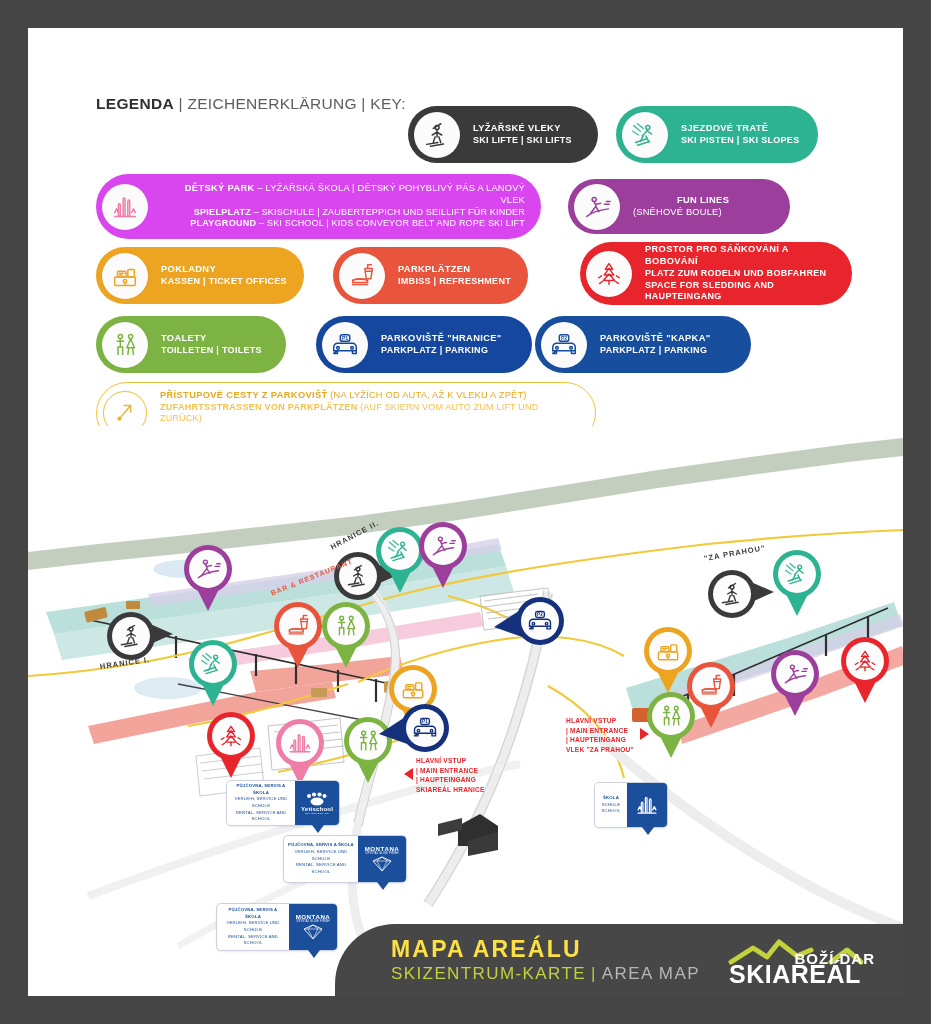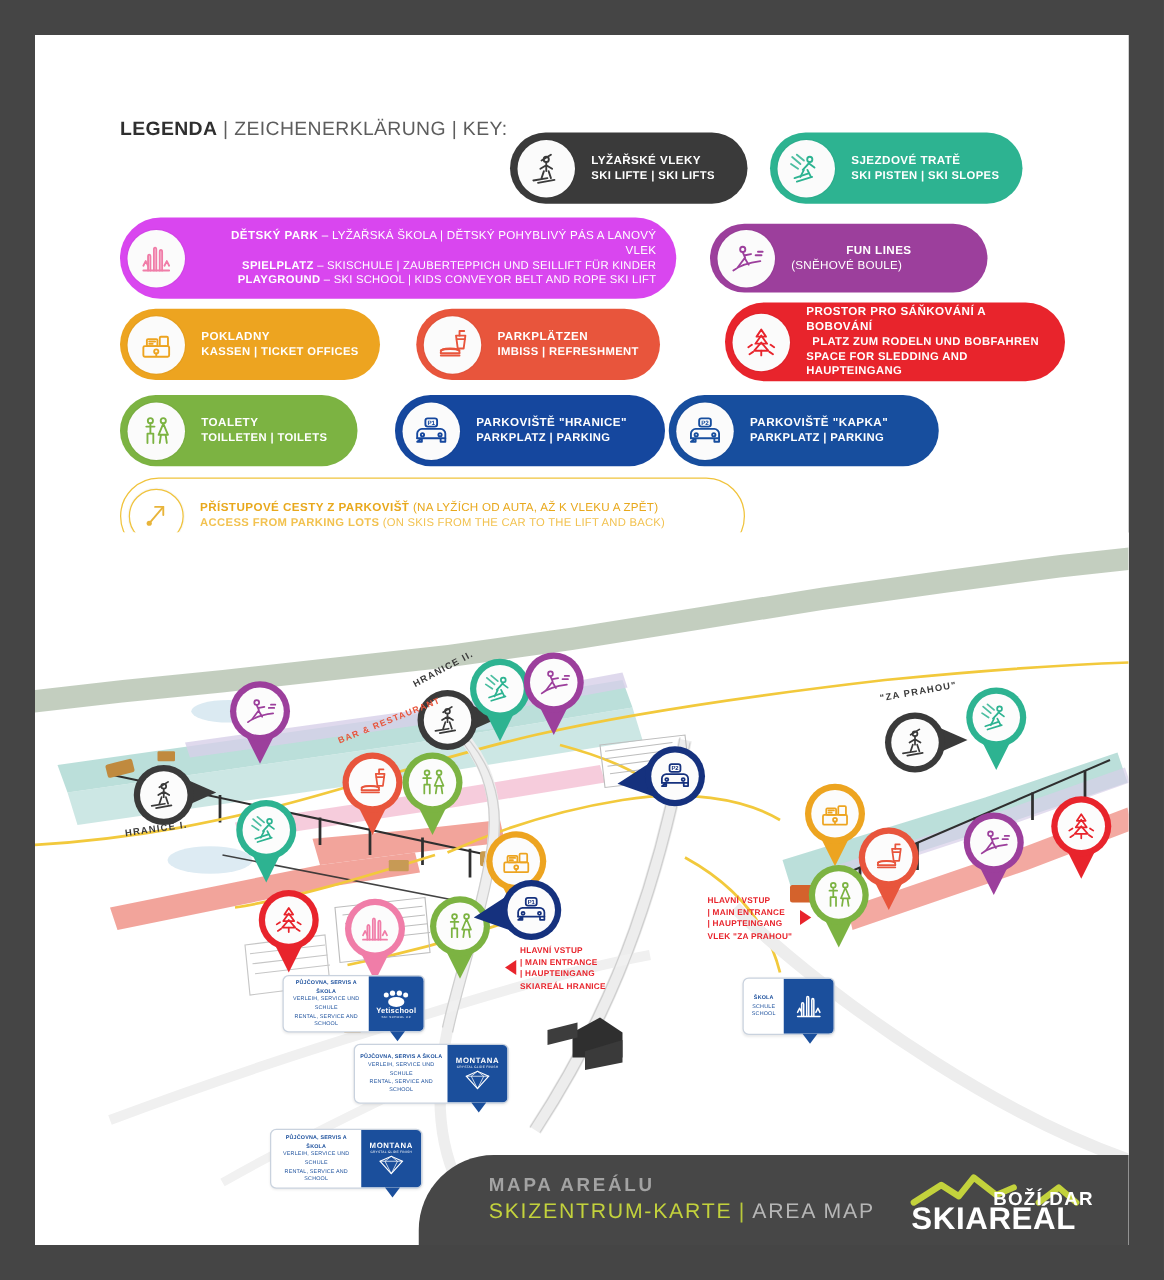--- a/index.html
+++ b/index.html
@@ -75,21 +75,21 @@
   
   #bottombar {
     position: absolute; left: 307px; top: 896px;
     width: 568px; height: 72px;
     background: #474747;
     border-top-left-radius: 60px;
     display: flex; align-items: center;
   }
   .title-block { margin-left: 56px; }
   .title-main {
-    color: #a3a3a3; font-weight: bold; font-size: 15px; letter-spacing: 2.2px;
+    color: #fde047; font-weight: bold; font-size: 23px; letter-spacing: 2.2px;
     line-height: 1.25;
   }
   .title-sub {
     font-size: 17px; letter-spacing: 1.4px; line-height: 1.3;
     color: #c3d23c;
   }
   .title-sub .sep { color: #b9c93a; padding: 0 5px; }
   .title-sub .en { color: #b6b6b6; }
 
   .logo { position: absolute; right: 26px; top: 12px; width: 150px; height: 50px; }
@@ -199,21 +199,21 @@
             <svg width="30" height="30" viewBox="0 0 32 32">
               <path d="M16 5 L20 11 L12 11 Z" stroke="#e8242c" fill="none" stroke-width="1.6" stroke-linecap="round" stroke-linejoin="round"></path>
               <path d="M16 10 L21 17 L11 17 Z" stroke="#e8242c" fill="none" stroke-width="1.6" stroke-linecap="round" stroke-linejoin="round"></path>
               <path d="M16 16 L22 23 L10 23 Z" stroke="#e8242c" fill="none" stroke-width="1.6" stroke-linecap="round" stroke-linejoin="round"></path>
               <path d="M16 23 L16 27" stroke="#e8242c" fill="none" stroke-width="1.6" stroke-linecap="round" stroke-linejoin="round"></path>
               <path d="M5 20 L8 18 M27 20 L24 18 M6 26 L9 24 M26 26 L23 24" stroke="#e8242c" fill="none" stroke-width="1.6" stroke-linecap="round" stroke-linejoin="round"></path>
             </svg>
           </div>
           <div class="txt">
             <div class="l1" style="font-weight: bold;">PROSTOR PRO SÁŇKOVÁNÍ A BOBOVÁNÍ</div>
-            <div class="l2" style="font-weight: 600; text-align: center;">PLATZ ZUM RODELN UND BOBFAHREN</div>
+            <div class="l2" style="font-weight: 600;">PLATZ ZUM RODELN UND BOBFAHREN</div>
             <div class="l3" style="font-weight: 600;">SPACE FOR SLEDDING AND HAUPTEINGANG</div>
           </div>
         </div>
         <div class="pill" style="left: 68px; top: 288px; width: 190px; height: 57px; background: rgb(124, 179, 66);">
           <div class="badge">
             <svg width="30" height="30" viewBox="0 0 32 32">
               <circle cx="11" cy="7" r="2.2" stroke="#7cb342" fill="none" stroke-width="1.6" stroke-linecap="round" stroke-linejoin="round"></circle>
               <path d="M11 9.4 L11 18 M7.5 12 L14.5 12 M8.5 18 L8.5 26 M13.5 18 L13.5 26 M8.5 18 L13.5 18" stroke="#7cb342" fill="none" stroke-width="1.6" stroke-linecap="round" stroke-linejoin="round"></path>
               <circle cx="22" cy="7" r="2.2" stroke="#7cb342" fill="none" stroke-width="1.6" stroke-linecap="round" stroke-linejoin="round"></circle>
               <path d="M22 9.4 L18 19 L26 19 Z M20 19 L19 26 M24 19 L25 26" stroke="#7cb342" fill="none" stroke-width="1.6" stroke-linecap="round" stroke-linejoin="round"></path>
@@ -259,20 +259,21 @@
         <div class="pill outline" style="left: 68px; top: 354px; width: 500px; height: 62px;">
           <div class="badge">
             <svg width="30" height="30" viewBox="0 0 32 32">
               <path d="M22 8 L10 22" stroke="#e8b43a" fill="none" stroke-width="1.6" stroke-linecap="round" stroke-linejoin="round"></path>
               <path d="M15 8 L22 8 L22 15" stroke="#e8b43a" fill="none" stroke-width="1.6" stroke-linecap="round" stroke-linejoin="round"></path>
               <circle cx="10" cy="22" r="2.2" fill="#e8b43a" stroke="none"></circle>
             </svg>
           </div>
           <div class="txt">
             <div class="l1"><span style="font-weight: bold;">PŘÍSTUPOVÉ CESTY Z PARKOVIŠŤ</span><span class="sub"> (NA LYŽÍCH OD AUTA, AŽ K VLEKU A ZPĚT)</span></div>
+            <div class="l2"><span style="font-weight: bold;">ZUFAHRTSSTRASSEN VON PARKPLÄTZEN</span><span class="sub"> (AUF SKIERN VOM AUTO ZUM LIFT UND ZURÜCK)</span></div>
             <div class="l3"><span style="font-weight: bold;">ACCESS FROM PARKING LOTS</span><span class="sub"> (ON SKIS FROM THE CAR TO THE LIFT AND BACK)</span></div>
           </div>
         </div>
       </div>
 
   <div id="map">
     <svg width="875" height="570" viewBox="0 0 875 570">
       <defs>
         <clipPath id="mapclip">
               <rect x="0" y="0" width="875" height="570"></rect>

